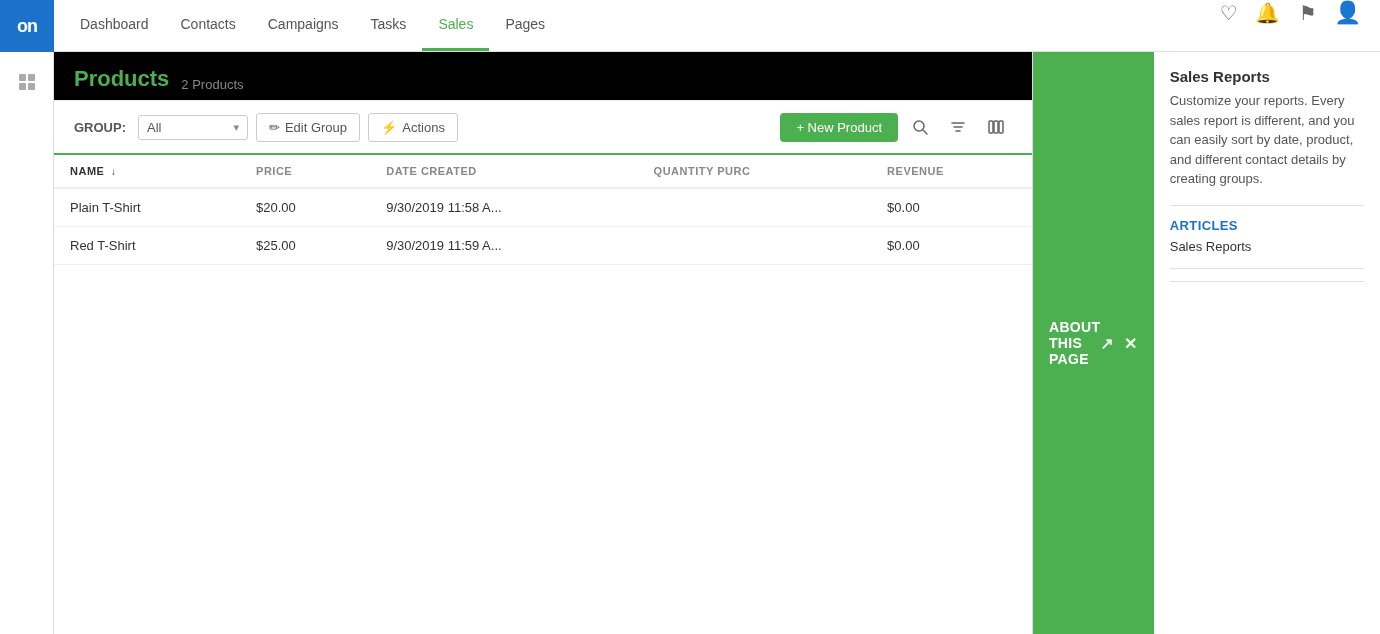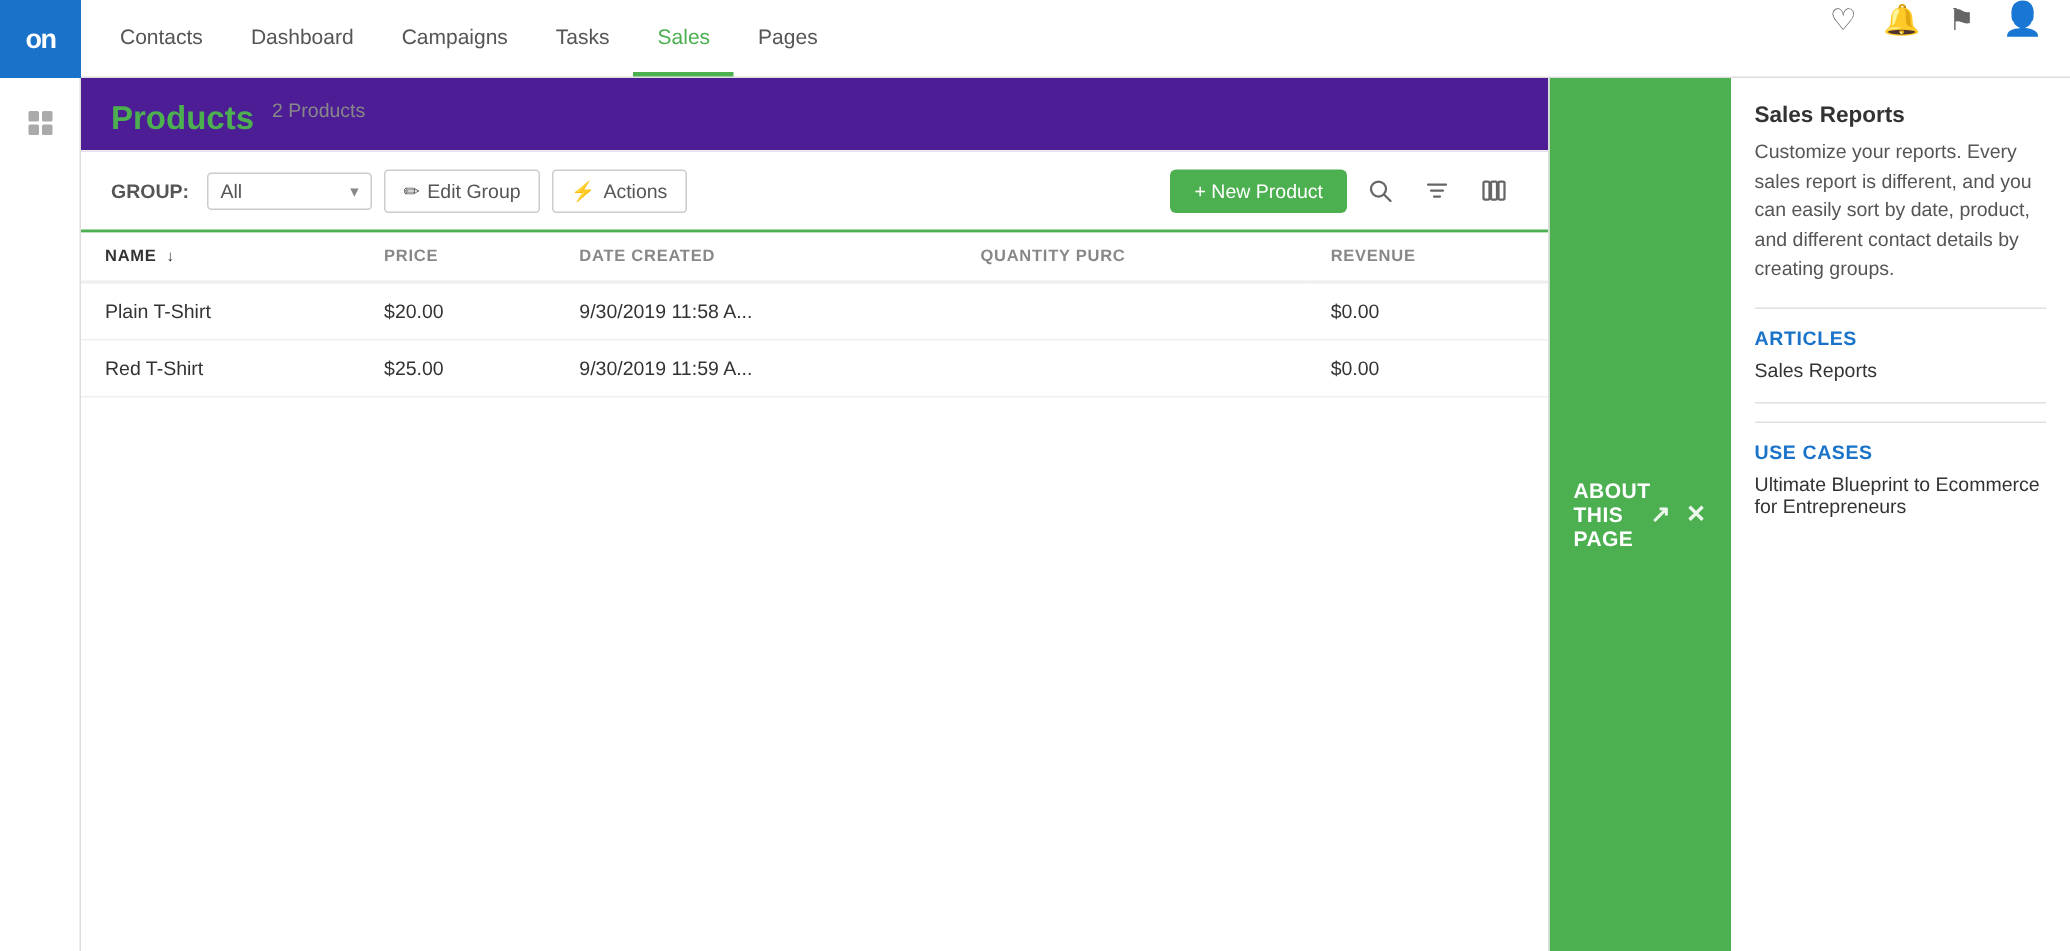--- a/index.html
+++ b/index.html
@@ -31,21 +31,21 @@
     .content-area { display: flex; flex: 1; overflow: hidden; }
 
     
     .left-sidebar { width: 54px; background: #fff; border-right: 1px solid #ddd; display: flex; flex-direction: column; align-items: center; padding-top: 12px; }
     .sidebar-icon { width: 36px; height: 36px; display: flex; align-items: center; justify-content: center; cursor: pointer; color: #999; font-size: 18px; }
 
     
     .main-panel { flex: 1; display: flex; flex-direction: column; background: #fff; min-width: 0; }
 
     
-    .page-header { padding: 14px 20px 8px 20px; display: flex; align-items: flex-start; gap: 12px; background: #4c1d95; border-bottom: 1px solid #eee; }
+    .page-header { padding: 14px 20px 8px 20px; display: flex; align-items: flex-end; gap: 12px; background: #000000; border-bottom: 1px solid #eee; }
     .page-title { font-size: 22px; font-weight: bold; color: #4caf50; }
     .product-count { font-size: 13px; color: #888; }
 
     
     .toolbar { display: flex; align-items: center; padding: 10px 20px; background: #fff; border-bottom: 2px solid #4caf50; gap: 8px; }
     .group-label { font-size: 13px; font-weight: 600; color: #555; margin-right: 4px; }
     .group-select-wrap { display: flex; align-items: center; border: 1px solid #ccc; border-radius: 3px; padding: 4px 8px; background: #fff; cursor: pointer; min-width: 110px; justify-content: space-between; }
     .group-select-wrap span { color: #555; font-size: 13px; }
     .group-select-wrap .chevron { color: #888; font-size: 11px; margin-left: 8px; }
     .toolbar-btn {
@@ -94,22 +94,22 @@
     .about-section { margin-bottom: 4px; }
   </style>
 </head>
 <body>
 
 <nav class="topnav">
   <div class="topnav-logo">
     <span>on</span>
   </div>
   <div class="topnav-links">
+    <a class="topnav-link">Dashboard</a>
     <a class="topnav-link">Contacts</a>
-    <a class="topnav-link">Dashboard</a>
     <a class="topnav-link">Campaigns</a>
     <a class="topnav-link">Tasks</a>
     <a class="topnav-link active">Sales</a>
     <a class="topnav-link">Pages</a>
   </div>
   <div class="topnav-right">
     <span class="topnav-icon" title="Favorites">♡</span>
     <span class="topnav-icon" title="Notifications">🔔</span>
     <span class="topnav-icon" title="Flags">⚑</span>
     <span class="topnav-icon" title="Profile" style="font-size:22px;">👤</span>
@@ -233,21 +233,17 @@
           <div class="about-section-title">Sales Reports</div>
           <div class="about-section-desc">Customize your reports. Every sales report is different, and you can easily sort by date, product, and different contact details by creating groups.</div>
         </div>
         <hr class="about-divider">
         <div class="about-section">
           <div class="about-link-label">ARTICLES</div>
           <div class="about-link-text">Sales Reports</div>
         </div>
         <hr class="about-divider">
         <hr class="about-divider">
-        <div class="about-section">
-          <div class="about-link-label">USE CASES</div>
-          <div class="about-link-text">Ultimate Blueprint to Ecommerce for Entrepreneurs</div>
-        </div>
       </div>
     </aside>
 
   </div>
 </div>
 
 </body></html>

